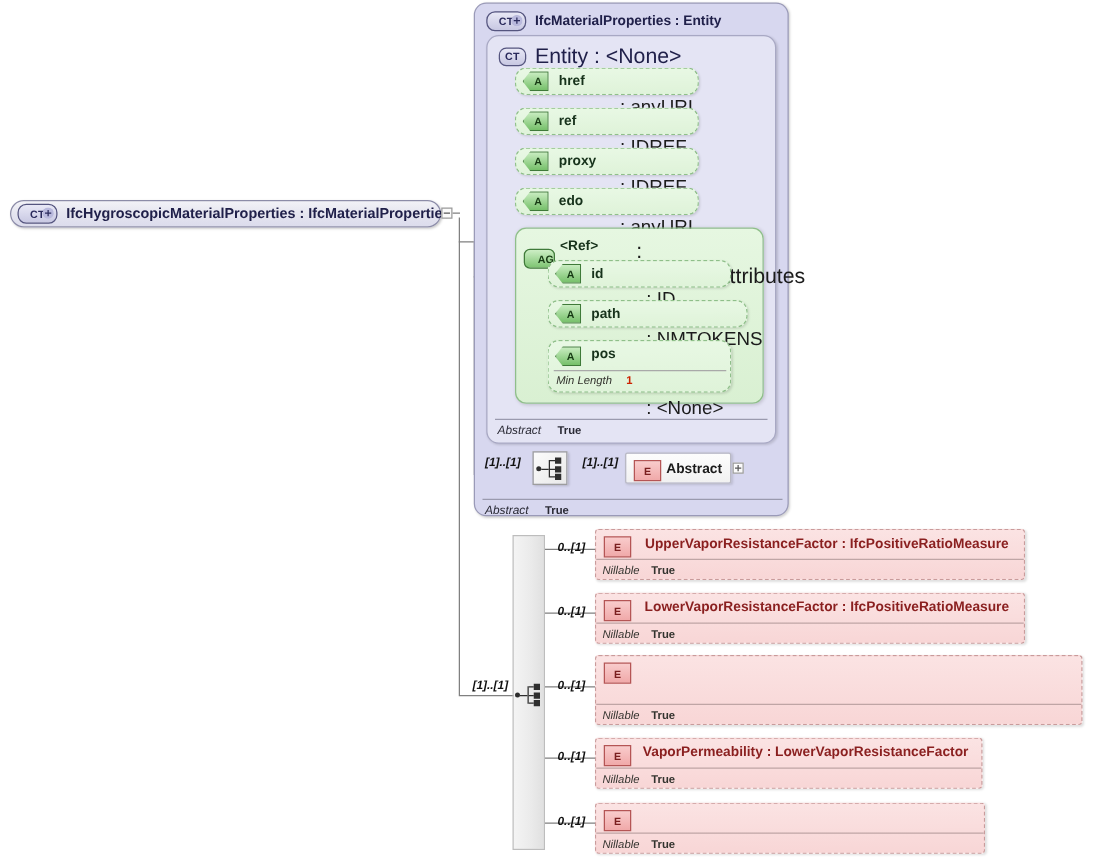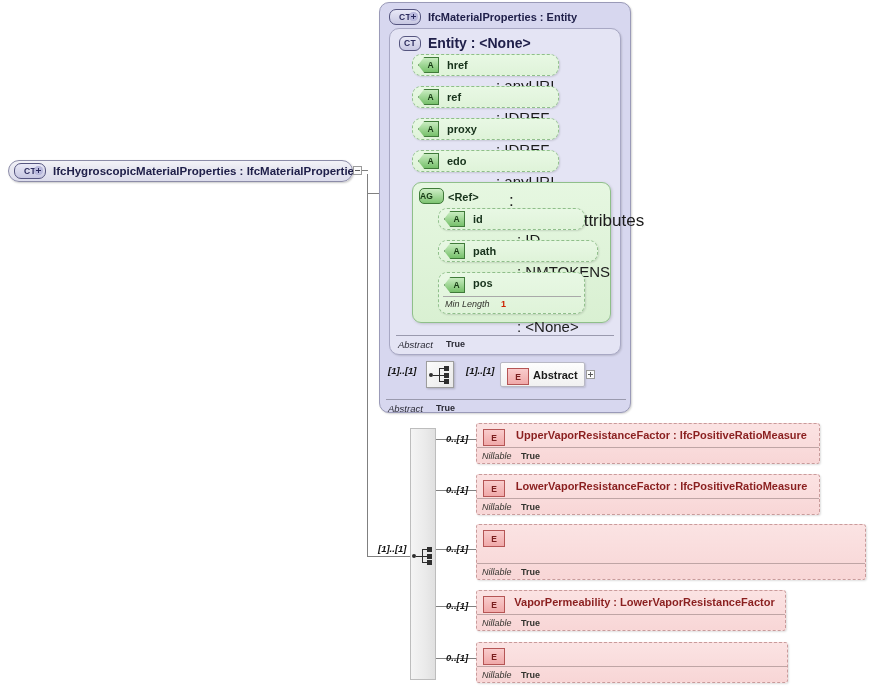--- a/index.html
+++ b/index.html
@@ -61,21 +61,21 @@
   .ctbox .title{position:absolute;left:9px;top:6px;display:flex;align-items:center;}
   .ctbox .title .lbl{font-weight:bold;font-size:11px;color:#20204a;margin-left:7px;white-space:nowrap;}
 
   
   .ctinner{
     position:absolute;box-sizing:border-box;
     background:#e4e4f4;border:1px solid #a8a8c4;border-radius:10px;
     box-shadow:1px 1px 2px rgba(0,0,0,.14);
   }
   .ctinner .title{position:absolute;left:9px;top:6px;display:flex;align-items:center;}
-  .ctinner .title .lbl{font-weight:bold;font-size:14px;color:#20204a;margin-left:7px;white-space:nowrap;}
+  .ctinner .title .lbl{font-weight:normal;font-size:17px;color:#20204a;margin-left:7px;white-space:nowrap;}
 
   
   .attr{
     position:absolute;box-sizing:border-box;
     background:linear-gradient(to bottom,#e8f8e4 0%,#dff3d9 100%);
     border:1px dashed #8fbf8a;border-radius:9px;
     box-shadow:1px 1px 2px rgba(0,0,0,.13);
     display:flex;align-items:center;
   }
   .a-badge{
@@ -90,24 +90,24 @@
   .attr .ty{position:absolute;font-size:15px;color:#1b1b1b;white-space:nowrap;margin-top:40px;}
 
   
   .agbox{
     position:absolute;box-sizing:border-box;
     background:linear-gradient(to bottom,#e6f7e1 0%,#d9f0d2 100%);
     border:1px solid #8fbf8a;border-radius:9px;
     box-shadow:1px 1px 3px rgba(0,0,0,.16);
   }
   .ag-badge{
-    width:23px;height:14px;position:absolute;left:6px;top:5px;
+    width:23px;height:14px;position:absolute;left:6px;top:16px;
     background:linear-gradient(to bottom,#cdeec5,#7ec472);
     border:1px solid #3f7a39;border-radius:5px;
-    display:flex;align-items:center;justify-content:flex-start;
+    display:flex;align-items:center;justify-content:flex-end;
   }
   .ag-badge span{font-size:8.5px;font-weight:bold;color:#173a14;}
   .agbox .nm{position:absolute;left:35px;top:8px;font-weight:bold;font-size:11px;color:#17321b;}
   .agbox .ty{position:absolute;top:8px;font-size:17px;color:#1b1b1b;}
 
   
   .facet{position:absolute;border-top:1px solid #a9a9a9;}
   .facet .fk{position:absolute;left:2px;top:2px;font-style:italic;font-size:9px;color:#33332e;}
   .facet .fv{position:absolute;top:2px;font-size:9px;font-weight:bold;color:#cc2200;}
 

